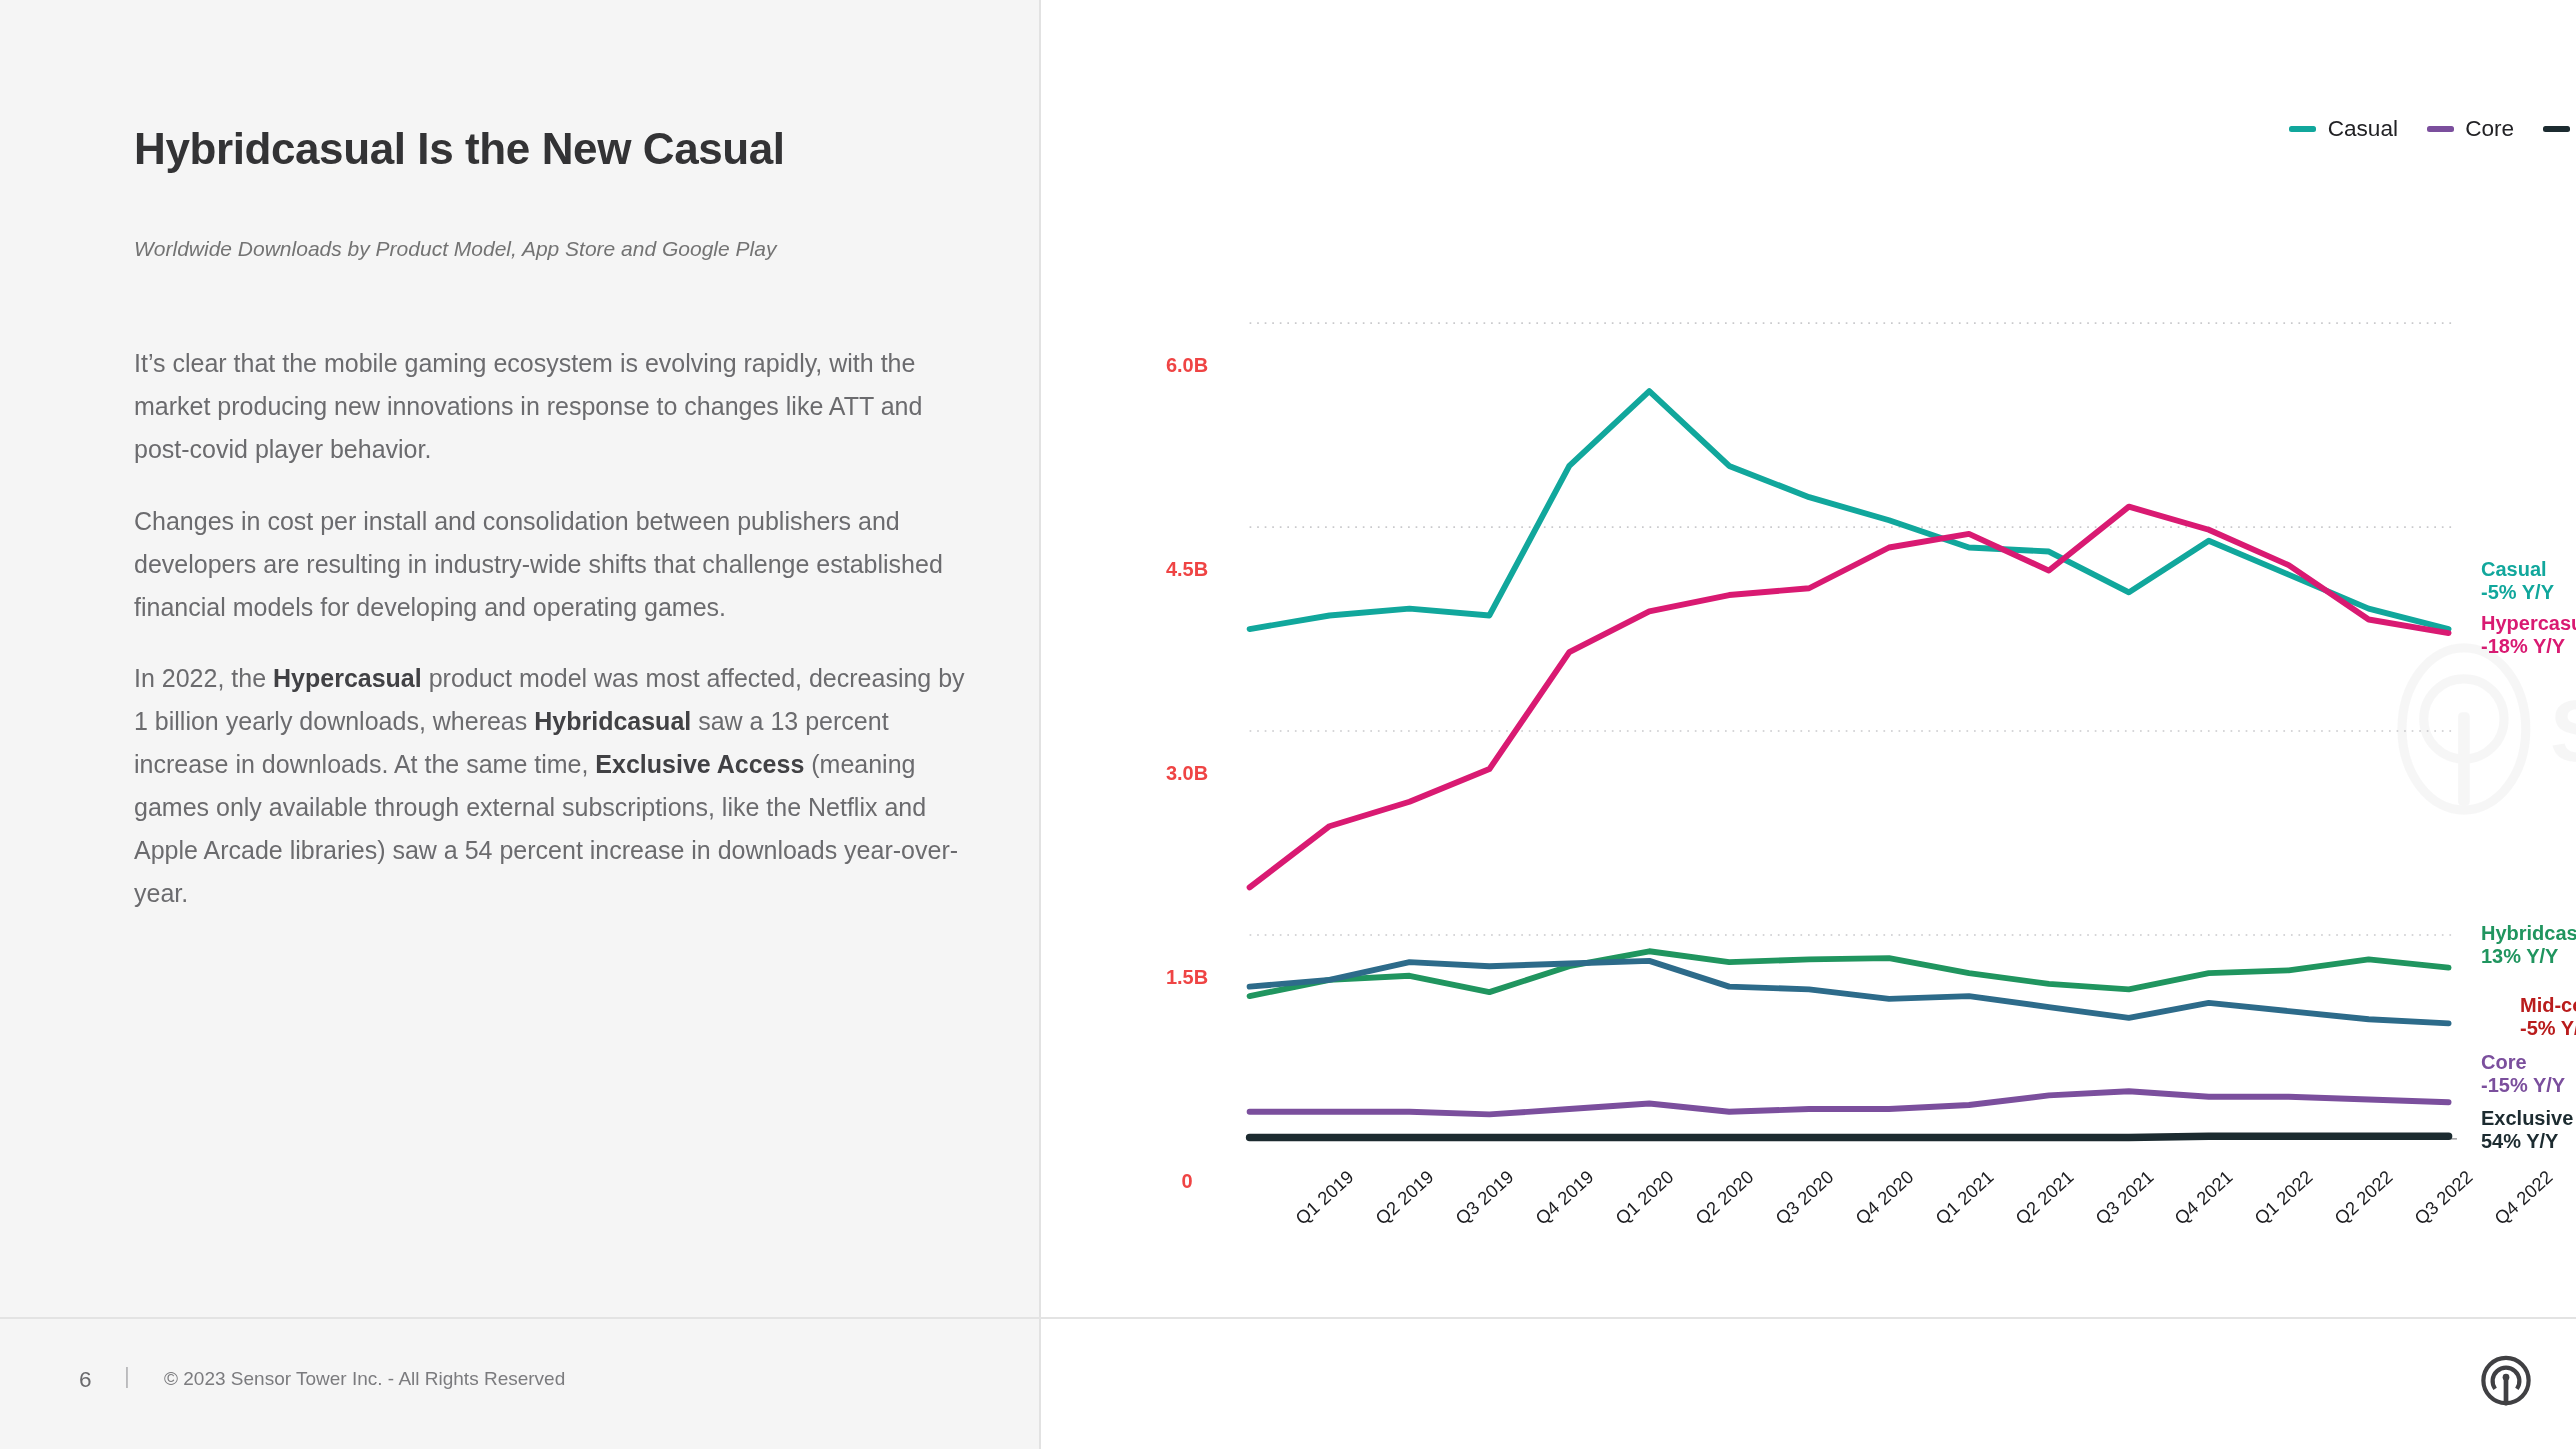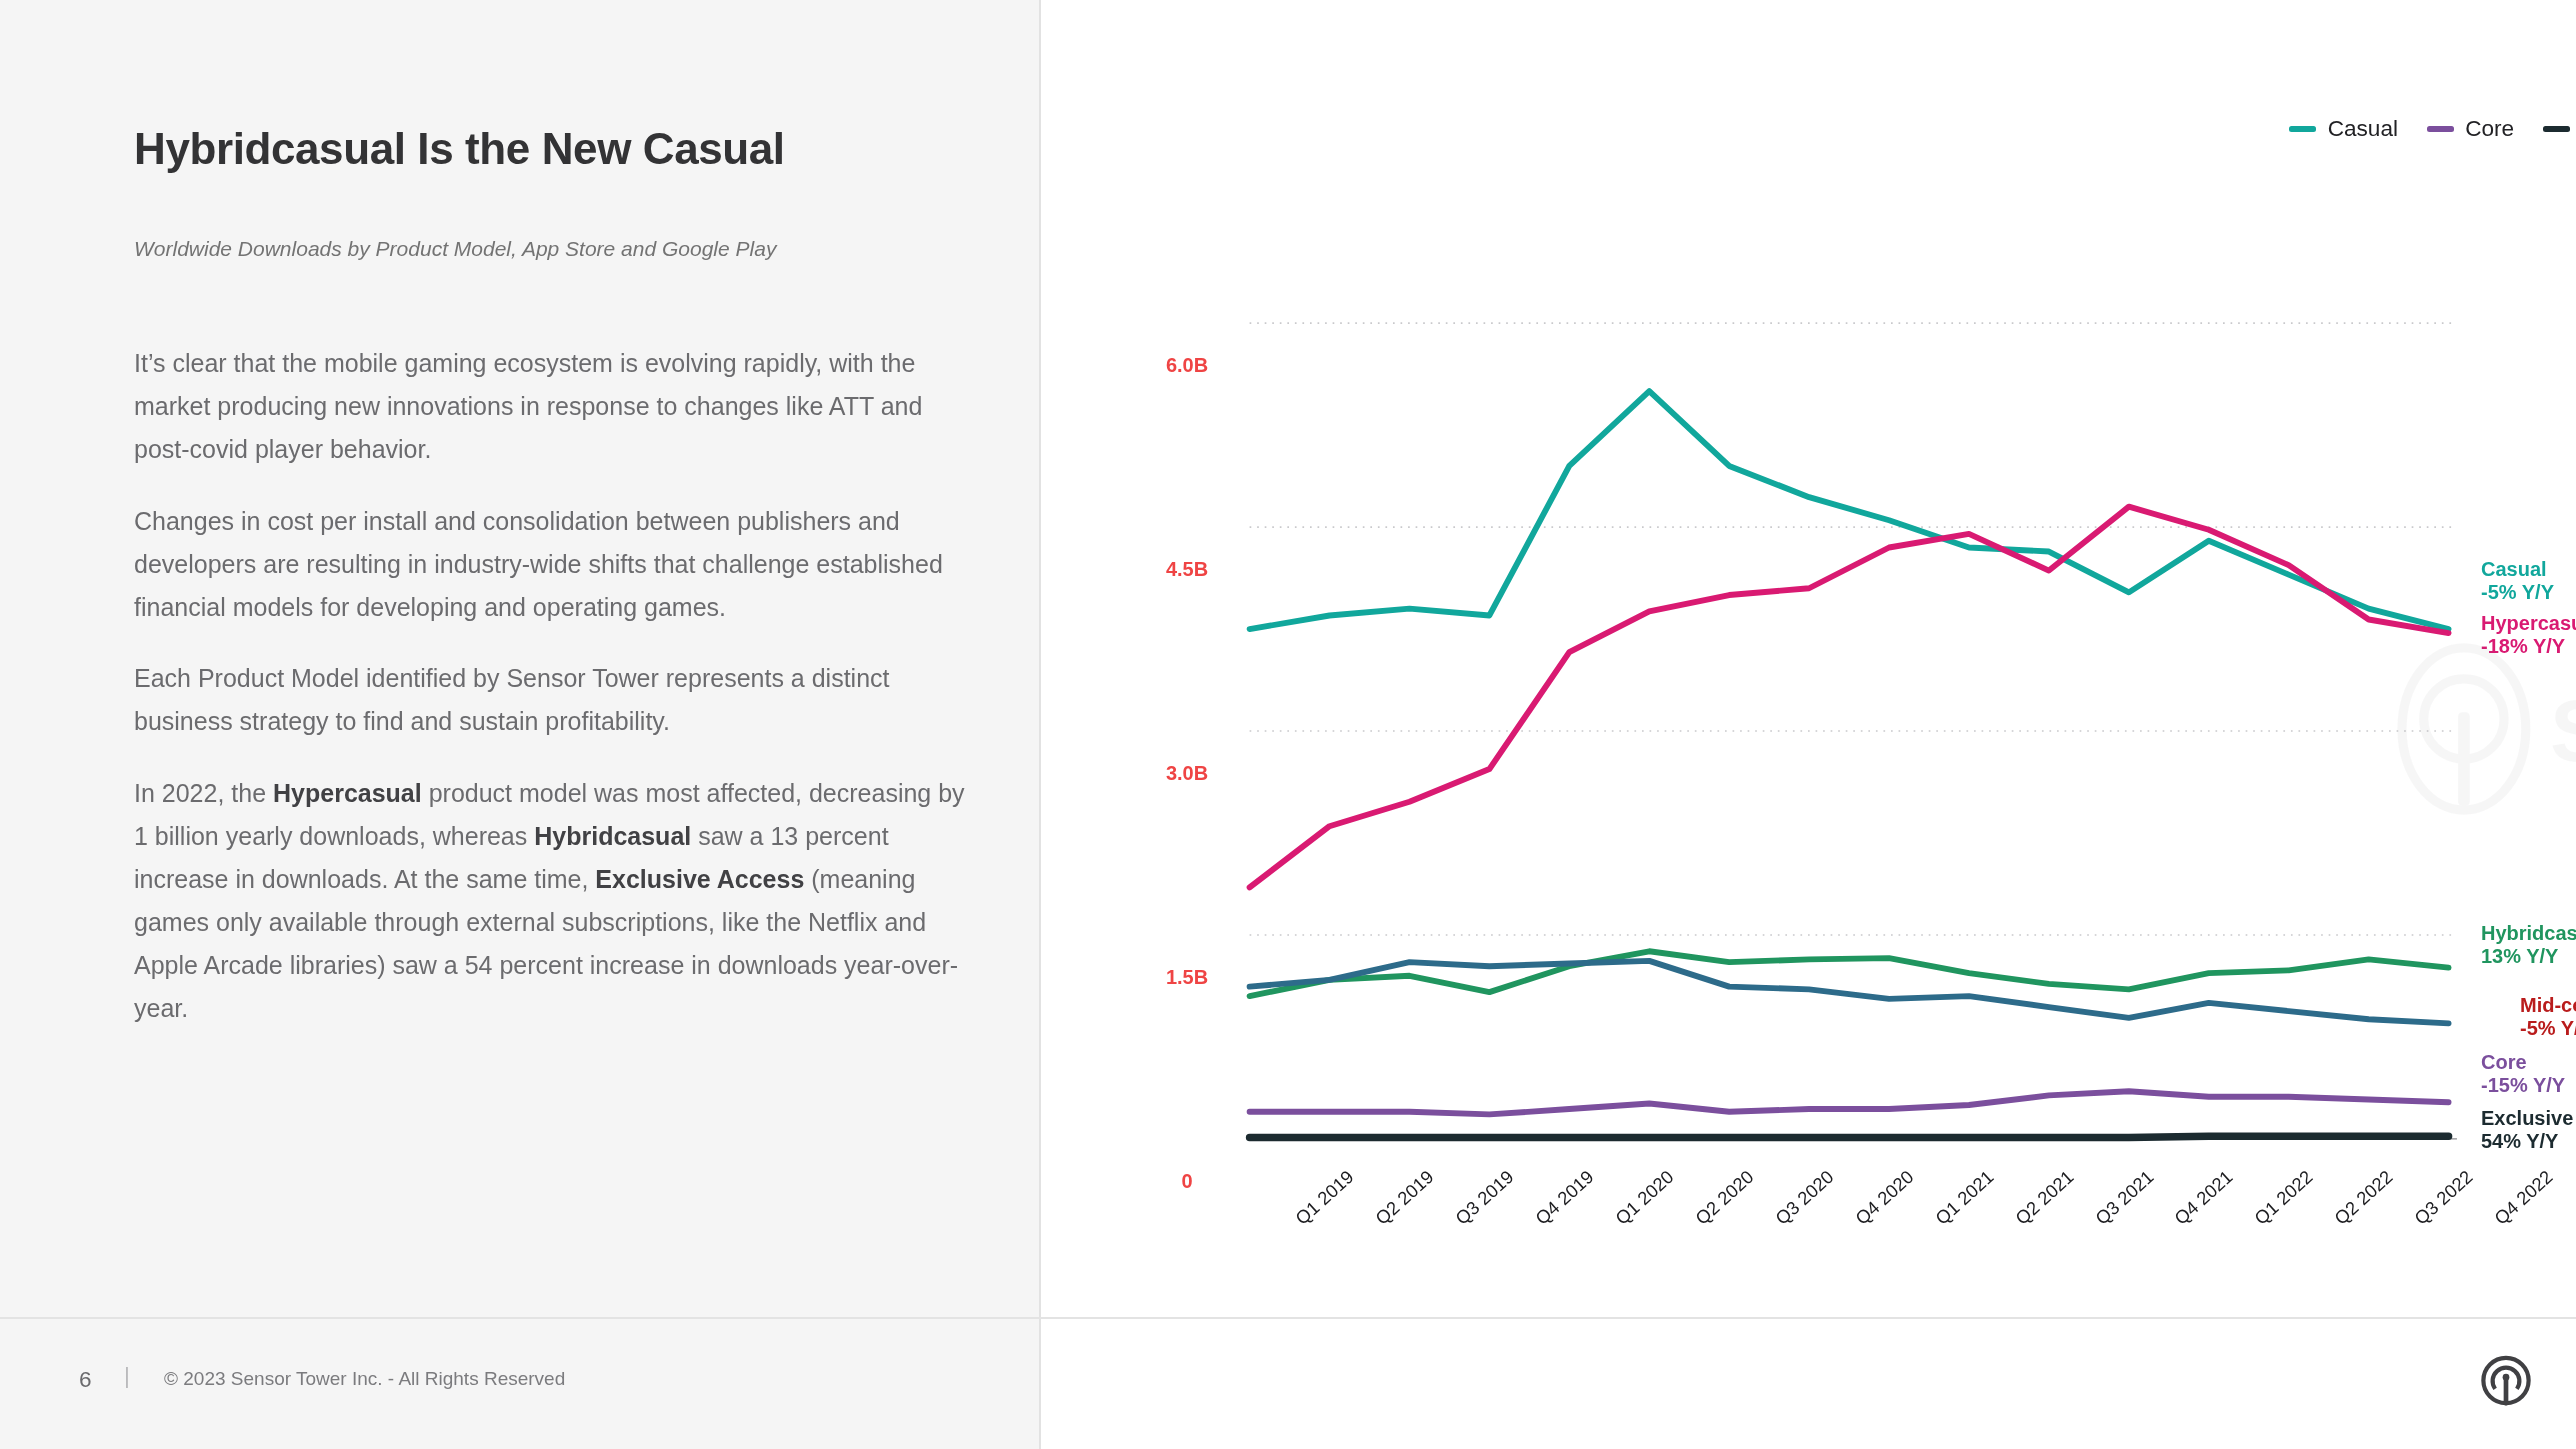--- a/index.html
+++ b/index.html
@@ -85,21 +85,20 @@
 <body>
 
 <div id="left-panel"></div>
 <div id="left-divider"></div>
 
 <div id="page-title">Hybridcasual Is the New Casual</div>
 <div id="page-subtitle">Worldwide Downloads by Product Model, App Store and Google Play</div>
 <div id="body-copy">
     <p><span>It’s clear that the mobile gaming ecosystem is evolving rapidly, with the market producing new innovations in response to changes like ATT and post-covid player behavior.</span></p>
     <p><span>Changes in cost per install and consolidation between publishers and developers are resulting in industry-wide shifts that challenge established financial models for developing and operating games.</span></p>
-    <p><span>Each Product Model identified by Sensor Tower represents a distinct business strategy to find and sustain profitability.</span></p>
     <p><span>In 2022, the </span><b>Hypercasual</b><span> product model was most affected, decreasing by 1 billion yearly downloads, whereas </span><b>Hybridcasual</b><span> saw a 13 percent increase in downloads. At the same time, </span><b>Exclusive Access</b><span> (meaning games only available through external subscriptions, like the Netflix and Apple Arcade libraries) saw a 54 percent increase in downloads year-over-year.</span></p>
   </div>
 
 <div id="chart-region">
 
   <div id="legend">
       <div class="legend-item">
         <div class="legend-swatch" style="background: rgb(17, 167, 156);"></div>
         <span class="legend-label">Casual</span>
       </div>

